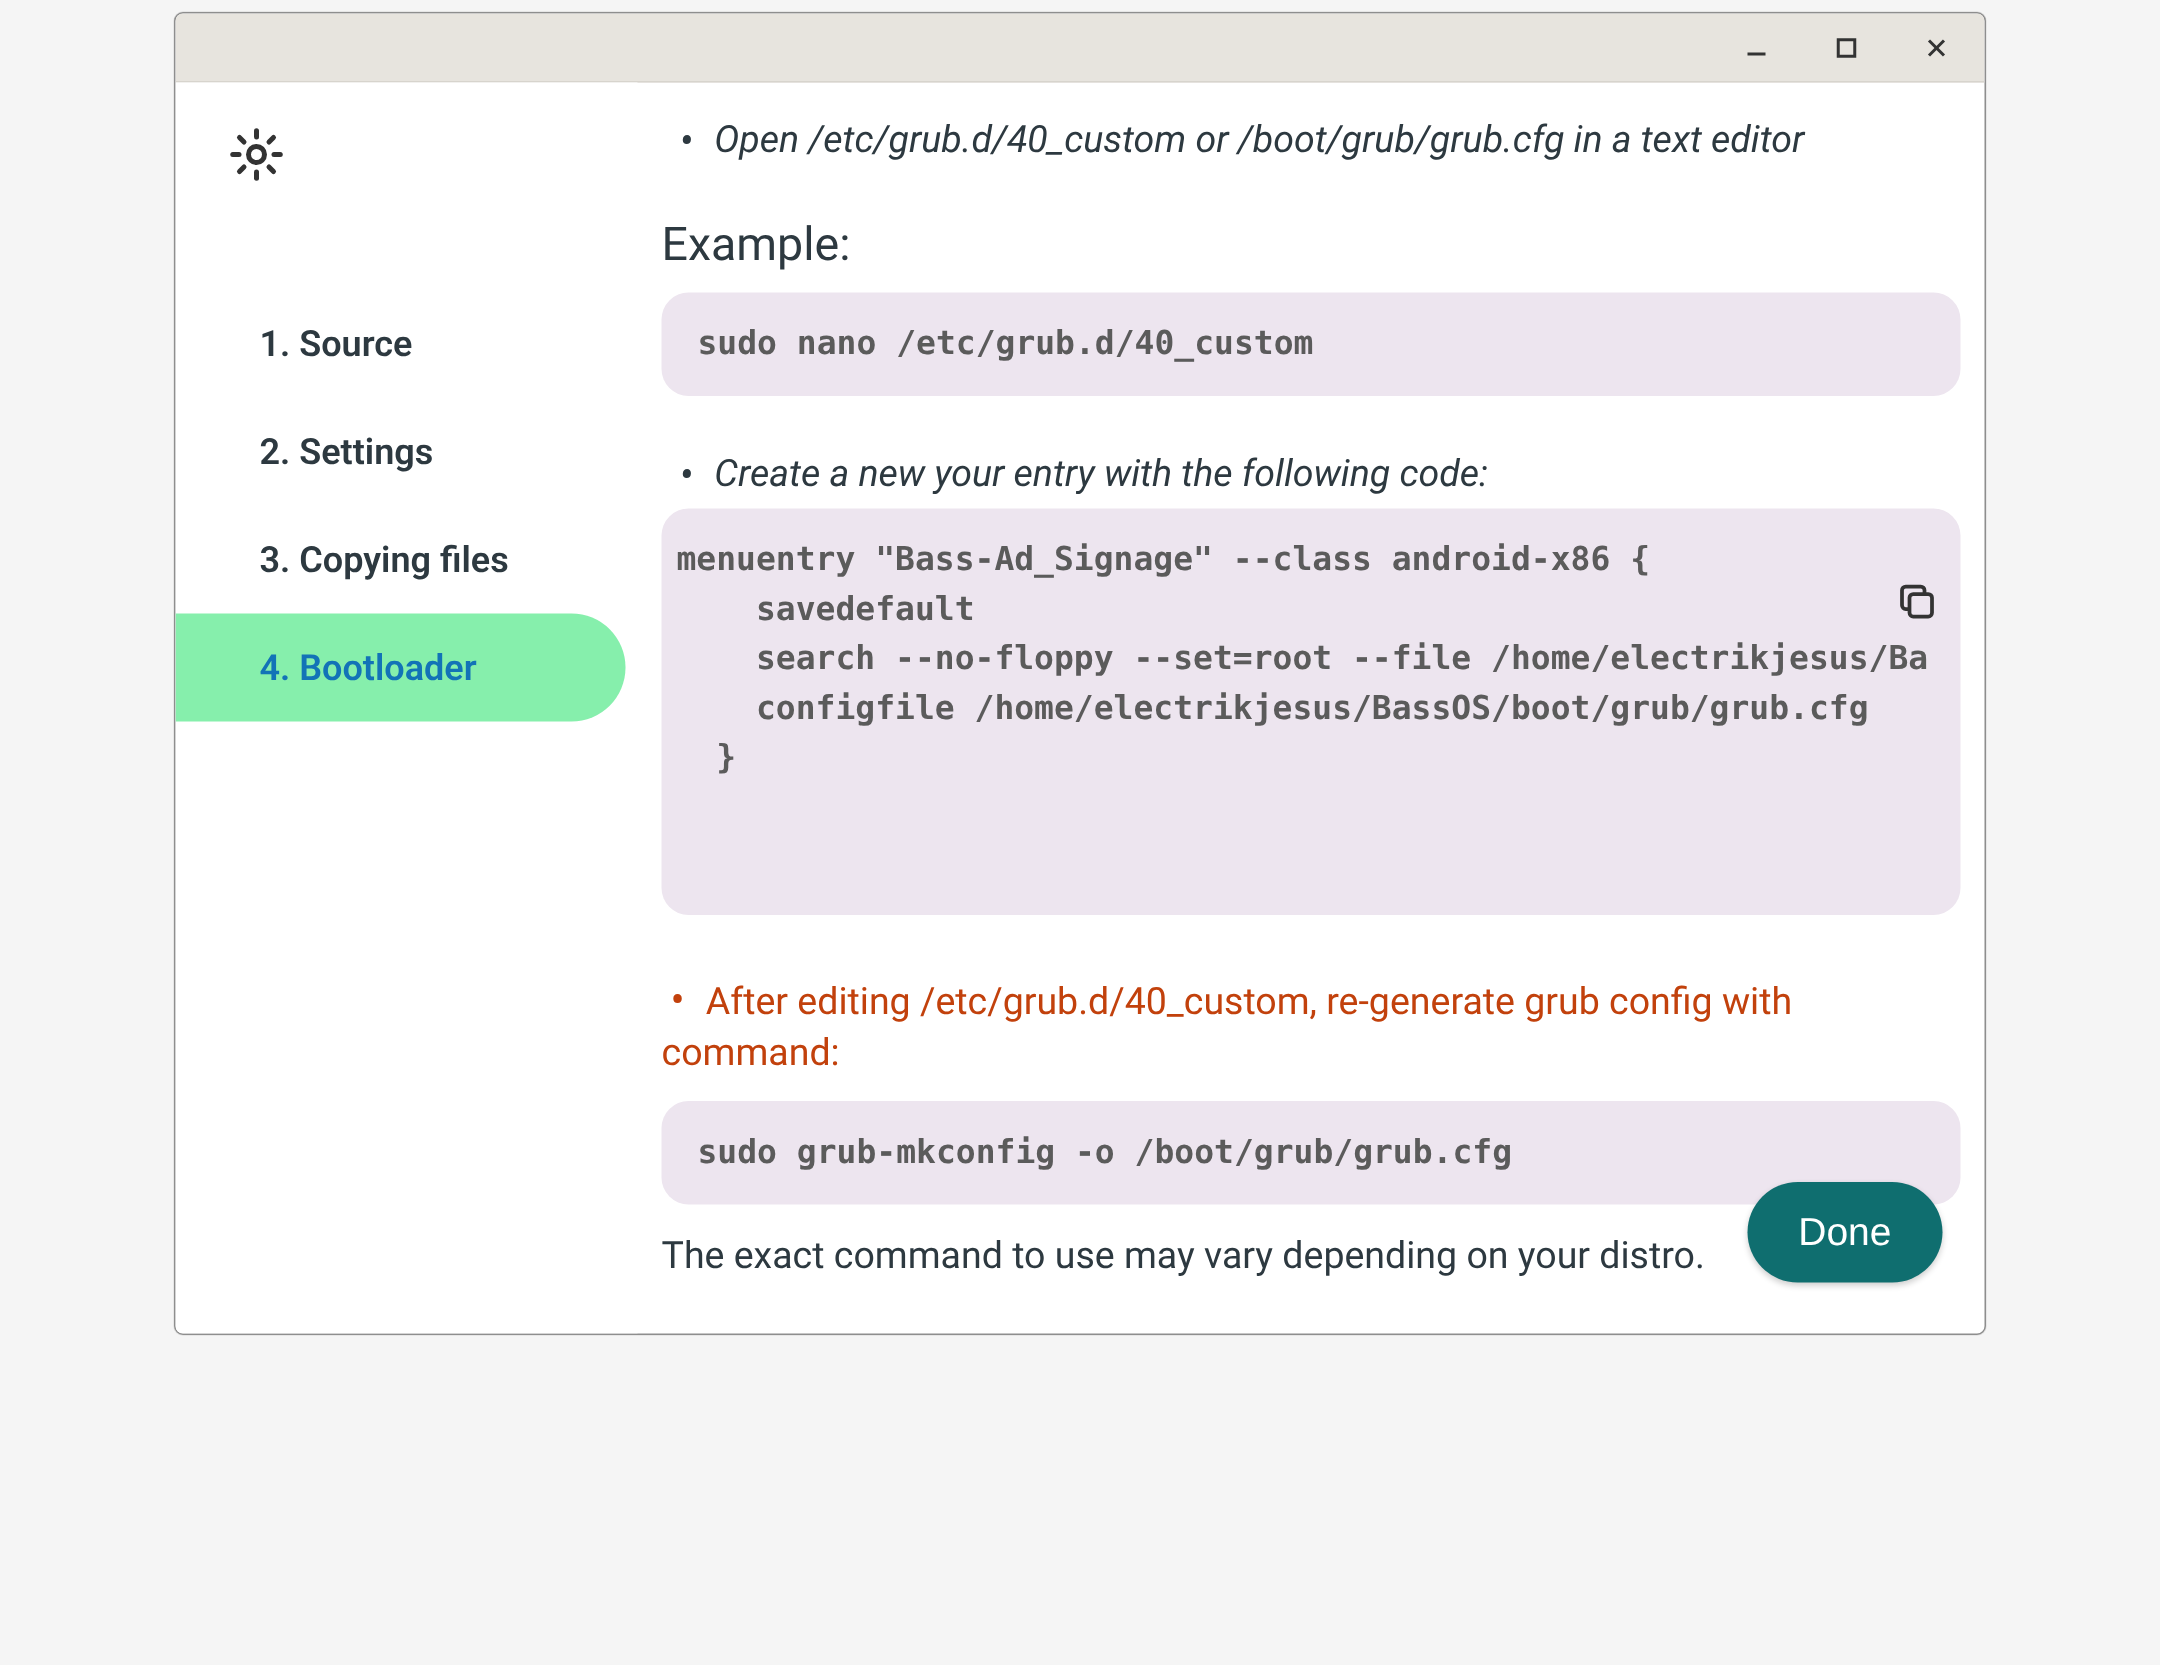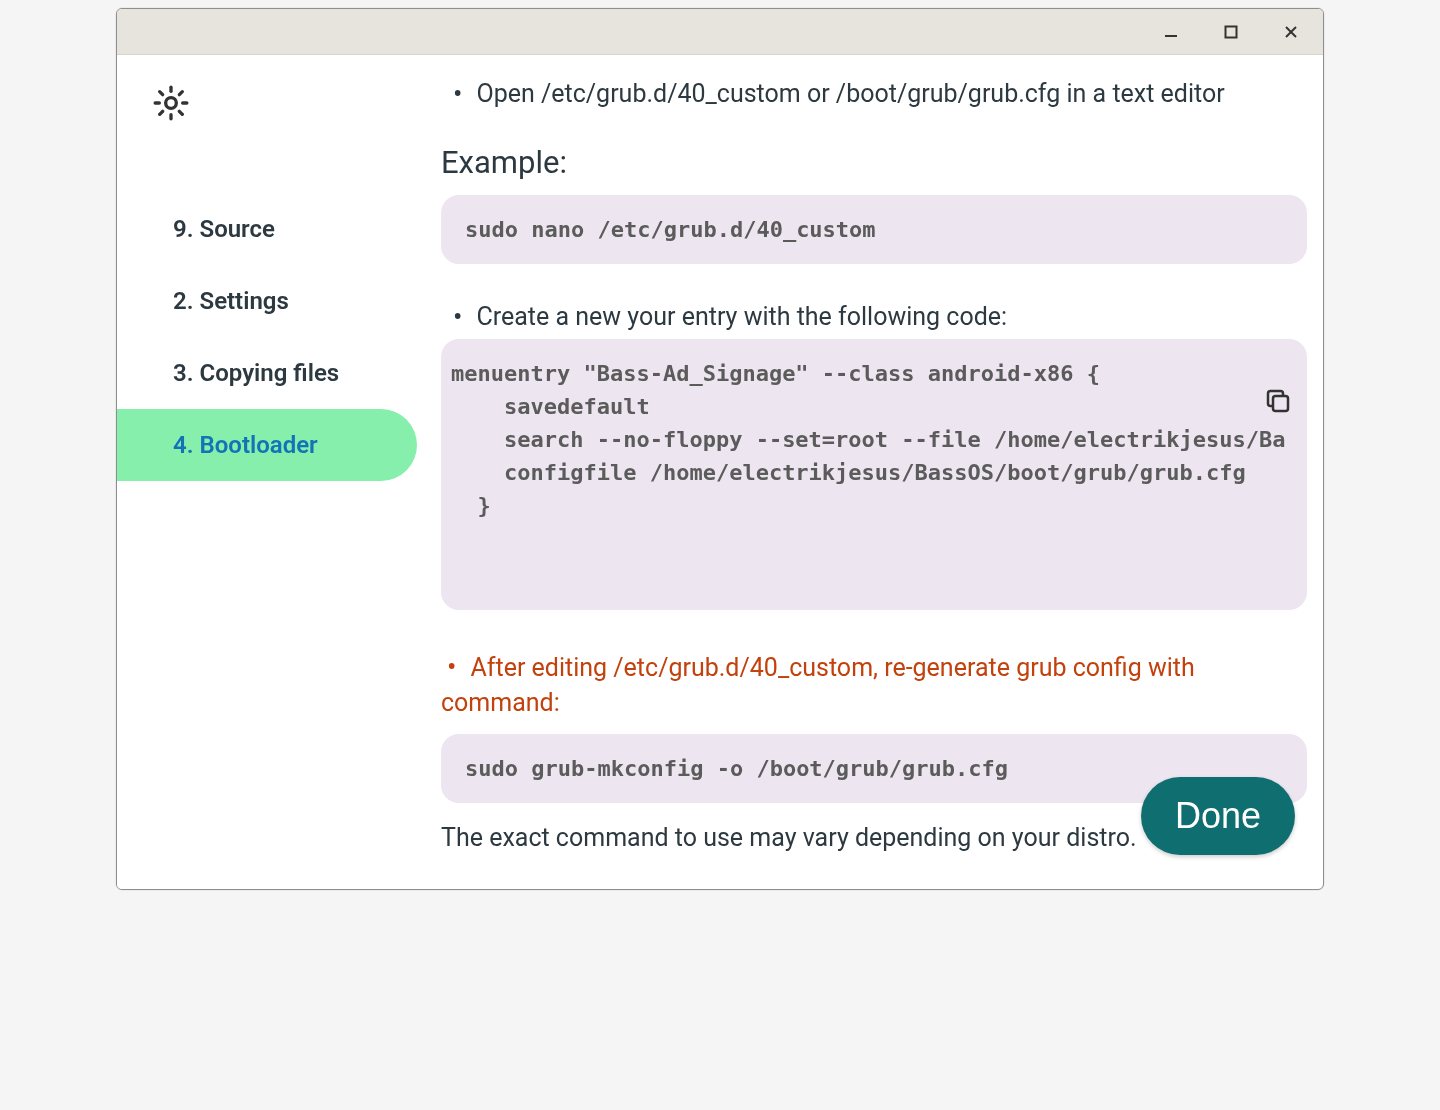--- a/index.html
+++ b/index.html
@@ -87,20 +87,21 @@
   }
 
   ul.bullets { list-style: none; margin-left: 6px; }
   ul.bullets > li {
     font-size: 25px;
     color: #2d3940;
     margin-bottom: 8px;
     display: flex;
     align-items: center;
     gap: 14px;
+    font-style: italic;
   }
   ul.bullets > li::before {
     content: "•";
     font-size: 28px;
     line-height: 28px;
     color: #2d3940;
     margin-left: 6px;
   }
   .example-label {
     font-size: 31px;
@@ -144,21 +145,21 @@
     color: #2d3940;
     margin-top: 16px;
   }
 
   .done-btn {
     position: absolute;
     right: 28px;
     bottom: 34px;
     background: #0f6e6f;
     color: #fff;
-    font-size: 36px;
+    font-size: 26px;
     font-weight: 500;
     padding: 18px 34px;
     border: none;
     border-radius: 999px;
     cursor: pointer;
     box-shadow: 0 2px 4px rgba(0,0,0,.2);
     margin-top: 32px;
   }
 </style>
 </head>
@@ -196,21 +197,21 @@
           <line x1="2.5" y1="12" x2="5" y2="12"></line>
           <line x1="19" y1="12" x2="21.5" y2="12"></line>
           <line x1="5.2" y1="5.2" x2="7" y2="7"></line>
           <line x1="17" y1="17" x2="18.8" y2="18.8"></line>
           <line x1="5.2" y1="18.8" x2="7" y2="17"></line>
           <line x1="17" y1="7" x2="18.8" y2="5.2"></line>
         </svg>
       </div>
       <div class="nav">
         <div class="nav-item">
-          <span>9. Source</span>
+          <span>1. Source</span>
         </div>
         <div class="nav-item">
           <span>2. Settings</span>
         </div>
         <div class="nav-item">
           <span>3. Copying files</span>
         </div>
         <div class="nav-item active">
           <span>4. Bootloader</span>
         </div>

